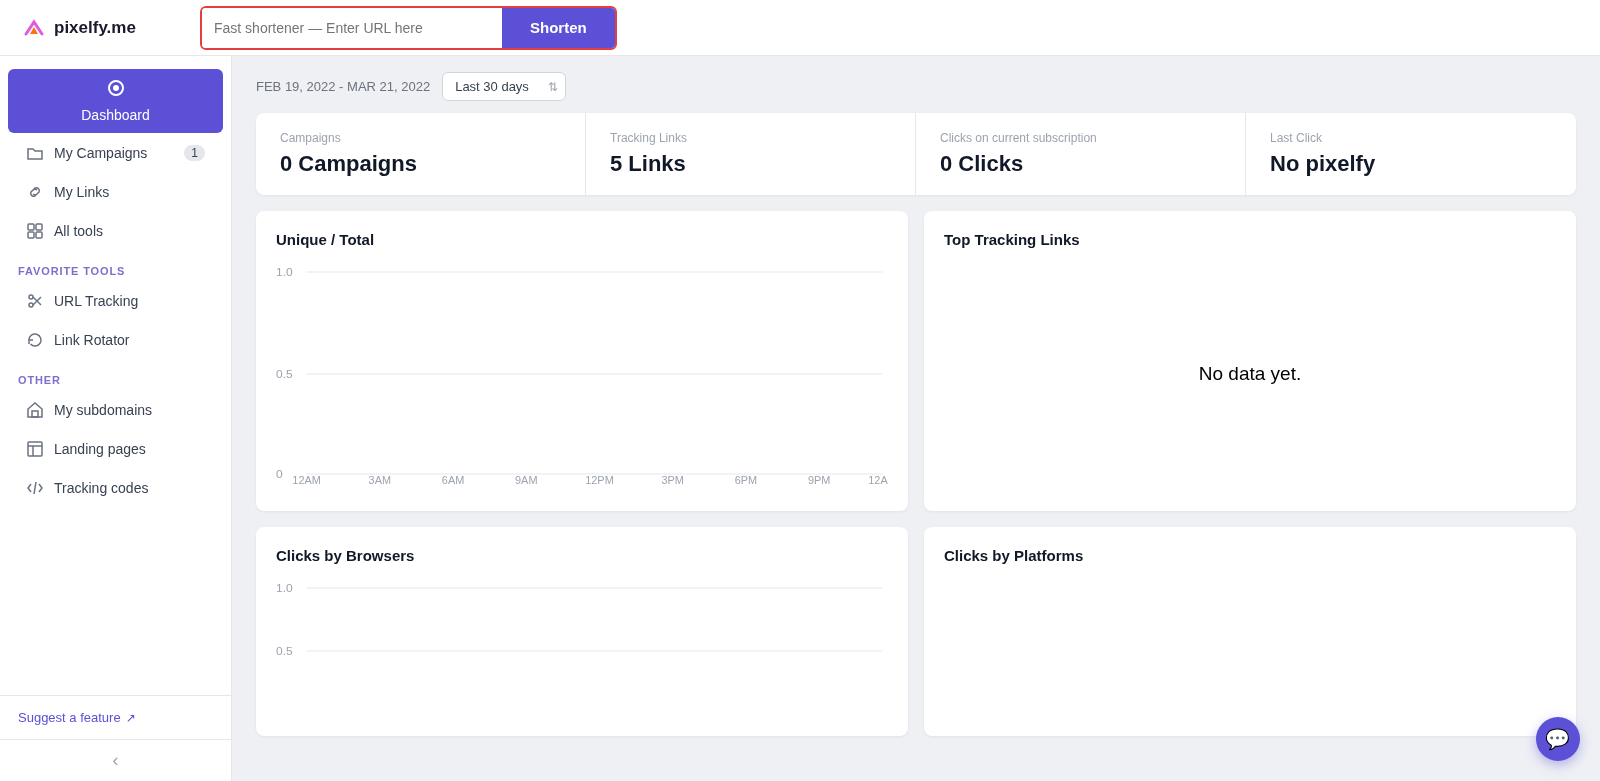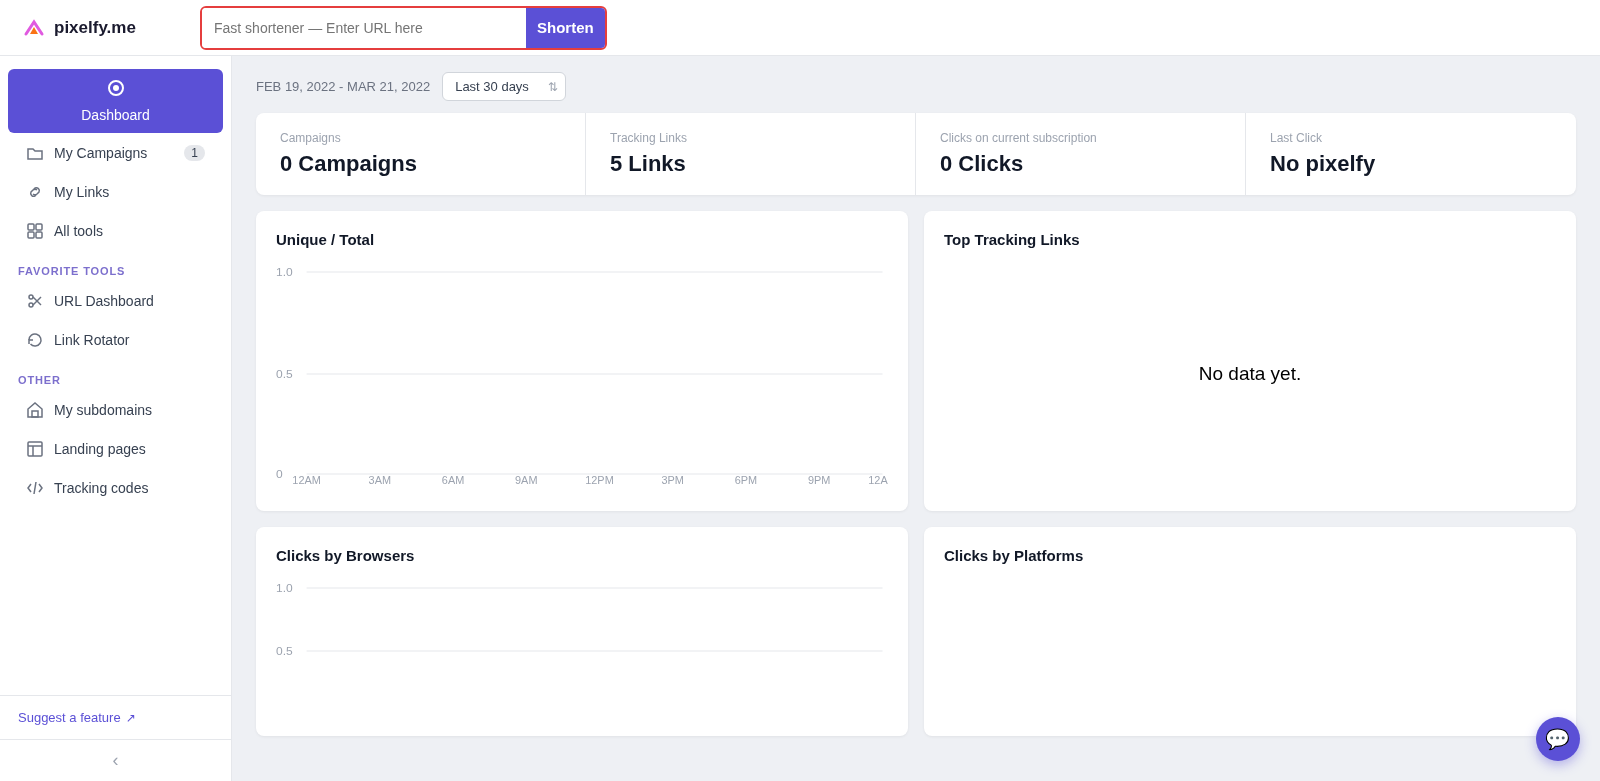--- a/index.html
+++ b/index.html
@@ -32,35 +32,35 @@
     }
     .url-shortener-box {
       display: flex;
       align-items: center;
       border: 2px solid #e53e3e;
       border-radius: 6px;
       overflow: hidden;
       margin-left: 10px;
     }
     .url-input {
-      width: 324px;
+      width: 300px;
       height: 40px;
       border: none;
       outline: none;
       padding: 0 12px;
       font-size: 14px;
       color: #999;
       background: #fff;
     }
     .shorten-btn {
       background: #5b50d6;
       color: #fff;
       border: none;
       height: 40px;
-      padding: 0 11px;
+      padding: 0 28px;
       font-size: 15px;
       font-weight: 600;
       cursor: pointer;
       white-space: nowrap;
     }
 
     
     .layout {
       display: flex;
       flex: 1;
@@ -350,21 +350,21 @@
 
       <div class="nav-item">
         <span class="nav-icon">
           <svg width="16" height="16" viewBox="0 0 16 16" fill="none" stroke="#6b7280" stroke-width="1.5">
               <circle cx="4" cy="4" r="2"></circle>
               <circle cx="4" cy="12" r="2"></circle>
               <line x1="6" y1="4" x2="14" y2="12"></line>
               <line x1="14" y1="4" x2="6" y2="12"></line>
             </svg>
         </span>
-        <span>URL Dashboard</span>
+        <span>URL Tracking</span>
       </div>
 
       <div class="nav-item">
         <span class="nav-icon">
           <svg width="16" height="16" viewBox="0 0 16 16" fill="none" stroke="#6b7280" stroke-width="1.5">
               <path d="M2 8a6 6 0 1 1 1.5 4"></path>
               <polyline points="2,12 2,8 6,8"></polyline>
             </svg>
         </span>
         <span>Link Rotator</span>

